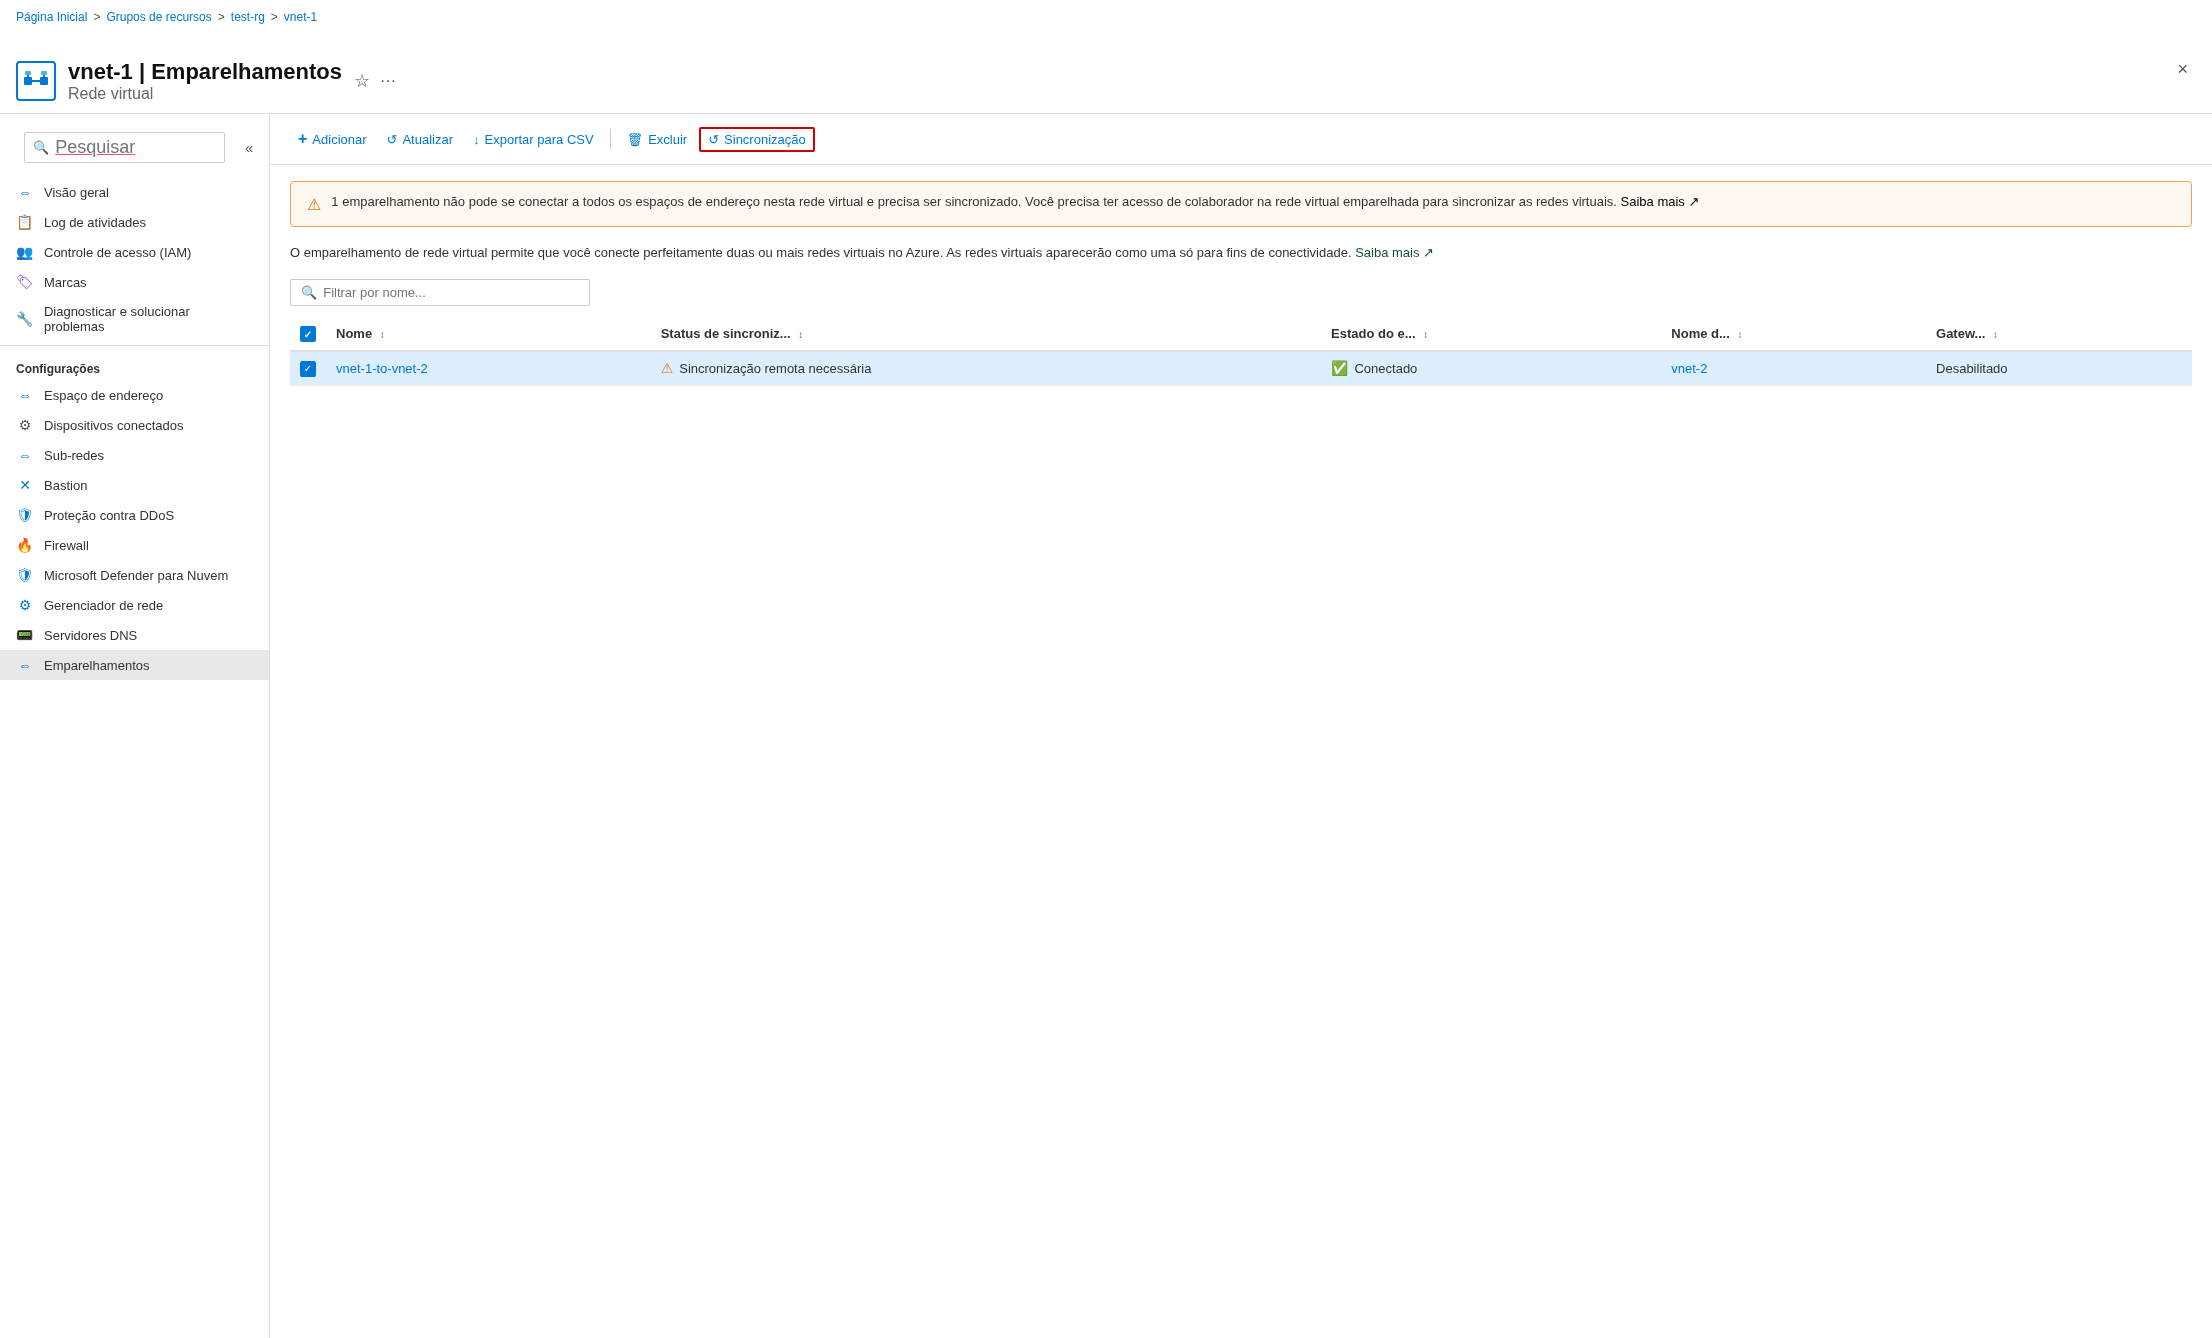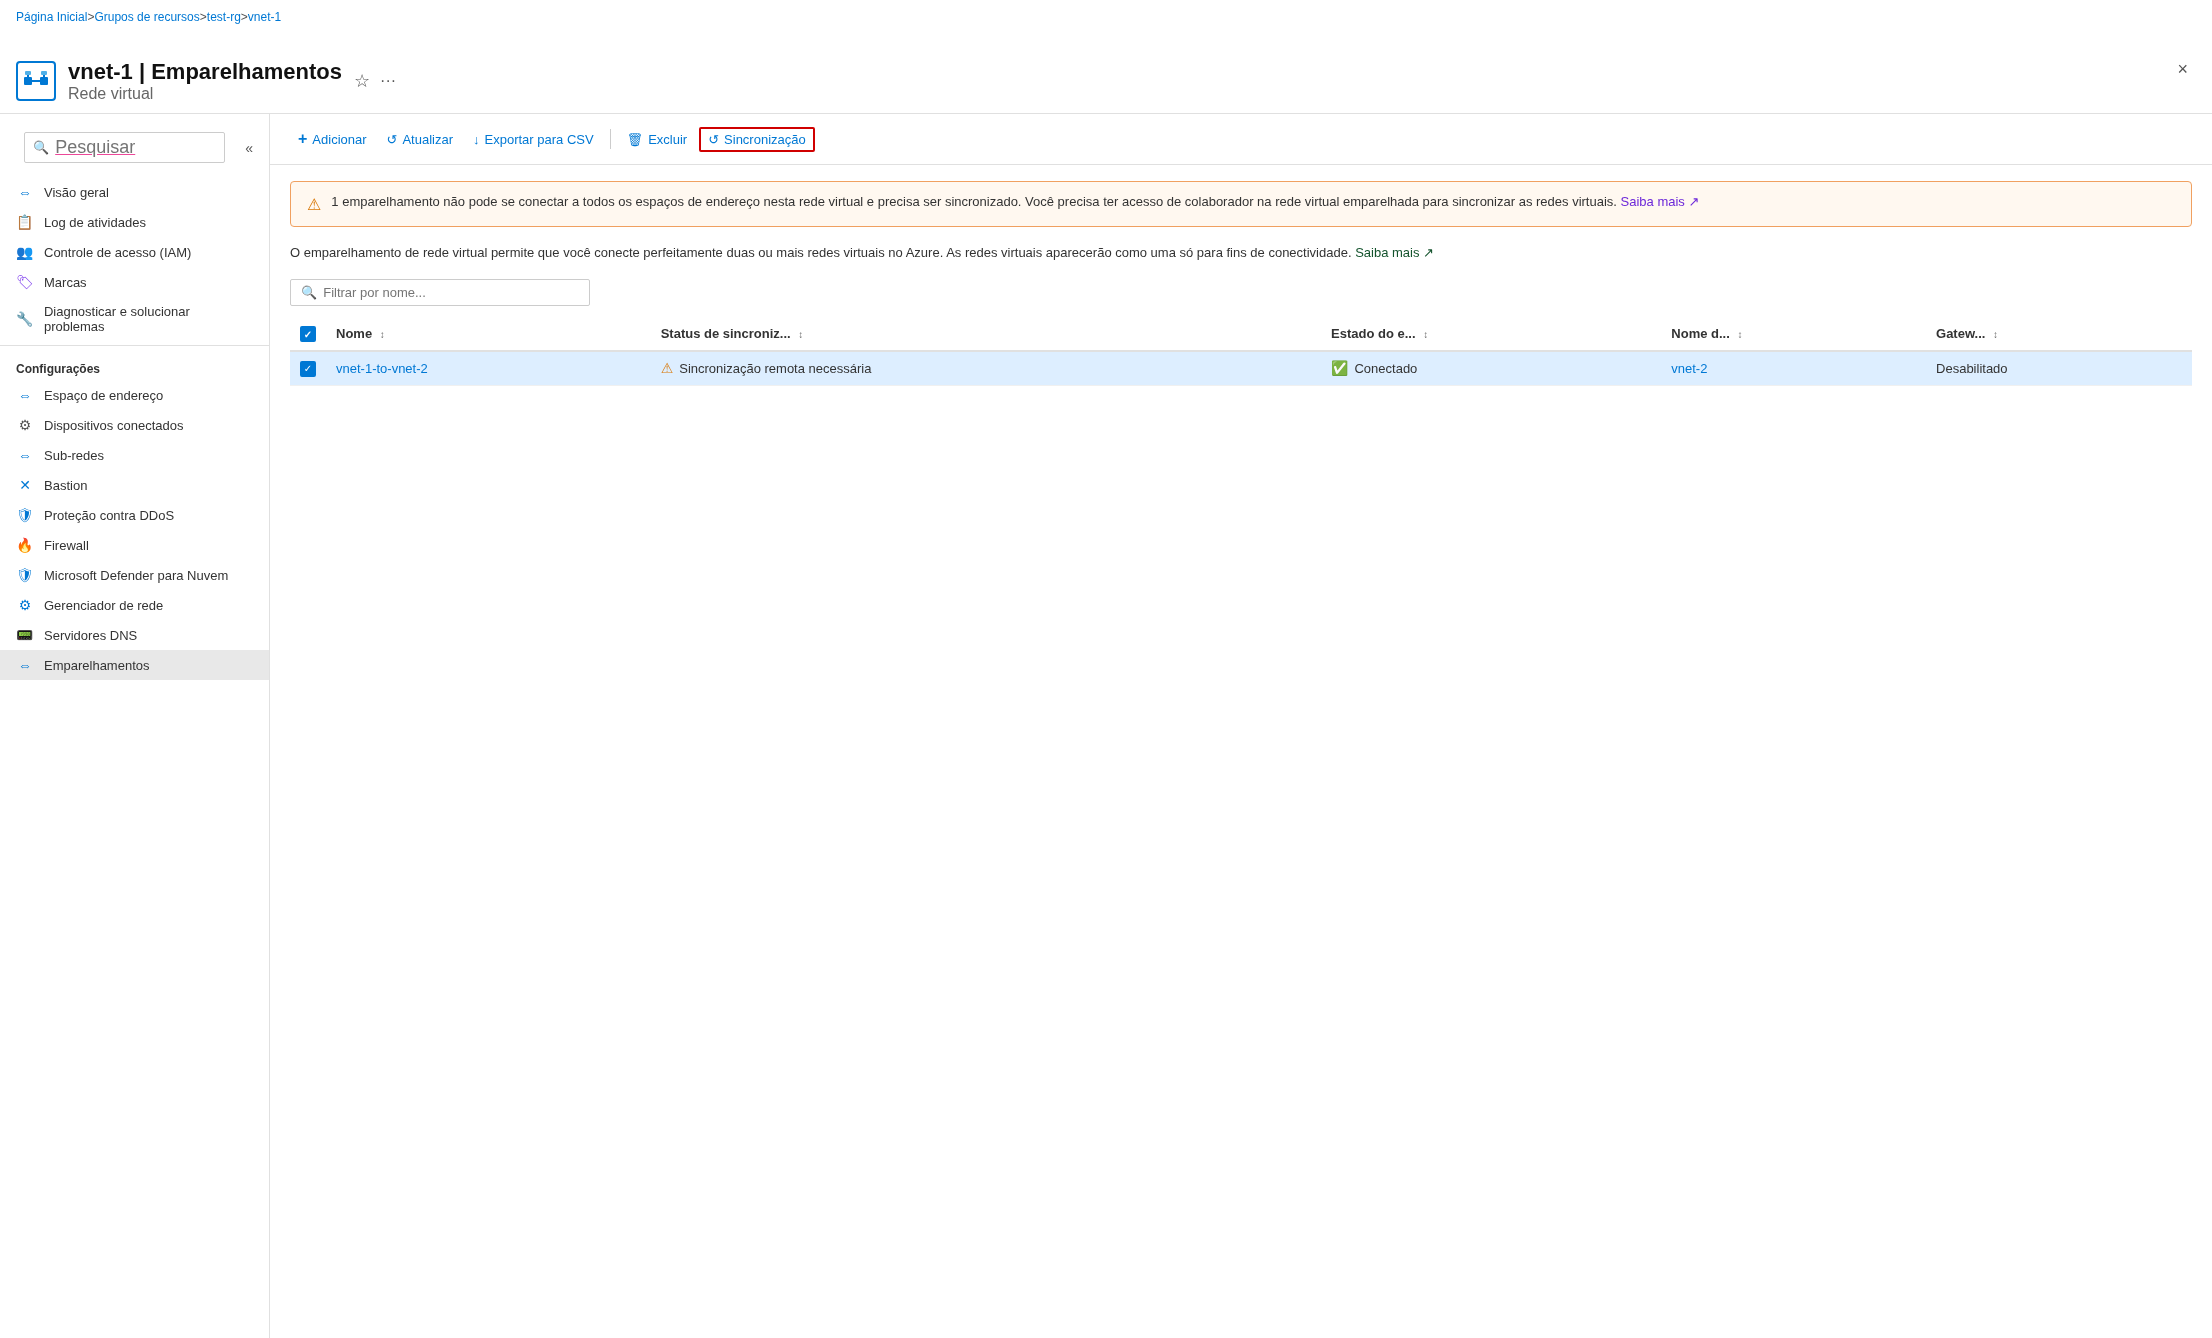--- a/index.html
+++ b/index.html
@@ -1,20 +1,20 @@
 <!DOCTYPE html>
 <html><head>
   <meta charset="utf-8">
   <style>
     * { box-sizing: border-box; margin: 0; padding: 0; }
     body { font-family: 'Segoe UI', Arial, sans-serif; font-size: 13px; color: #333; background: #fff; }
 
     
     .breadcrumb {
-      display: flex; align-items: center; 
+      display: flex; align-items: center; gap: 6px;
       padding: 10px 16px 6px 16px;
       font-size: 12px; color: #0078d4;
     }
     .breadcrumb span { color: #555; }
     .breadcrumb a { color: #0078d4; text-decoration: none; }
 
     
     .header {
       display: flex; align-items: center; justify-content: space-between;
       padding: 6px 16px 10px 16px;
@@ -93,21 +93,21 @@
     }
 
     
     .warning-banner {
       display: flex; align-items: flex-start; gap: 10px;
       margin: 16px 20px; padding: 12px 16px;
       background: #fff8f0; border: 1px solid #f0a060;
       border-radius: 4px; font-size: 13px;
     }
     .warning-icon { color: #d97706; font-size: 16px; margin-top: 1px; }
-    .warning-text a { color: #6d28d9; text-decoration: none; }
+    .warning-text a { color: #000000; text-decoration: none; }
 
     
     .description {
       margin: 0 20px 16px 20px;
       font-size: 13px; color: #333; line-height: 1.5;
     }
     .description a { color: #14532d; text-decoration: none; }
 
     
     .filter-row { margin: 0 20px 12px 20px; }

